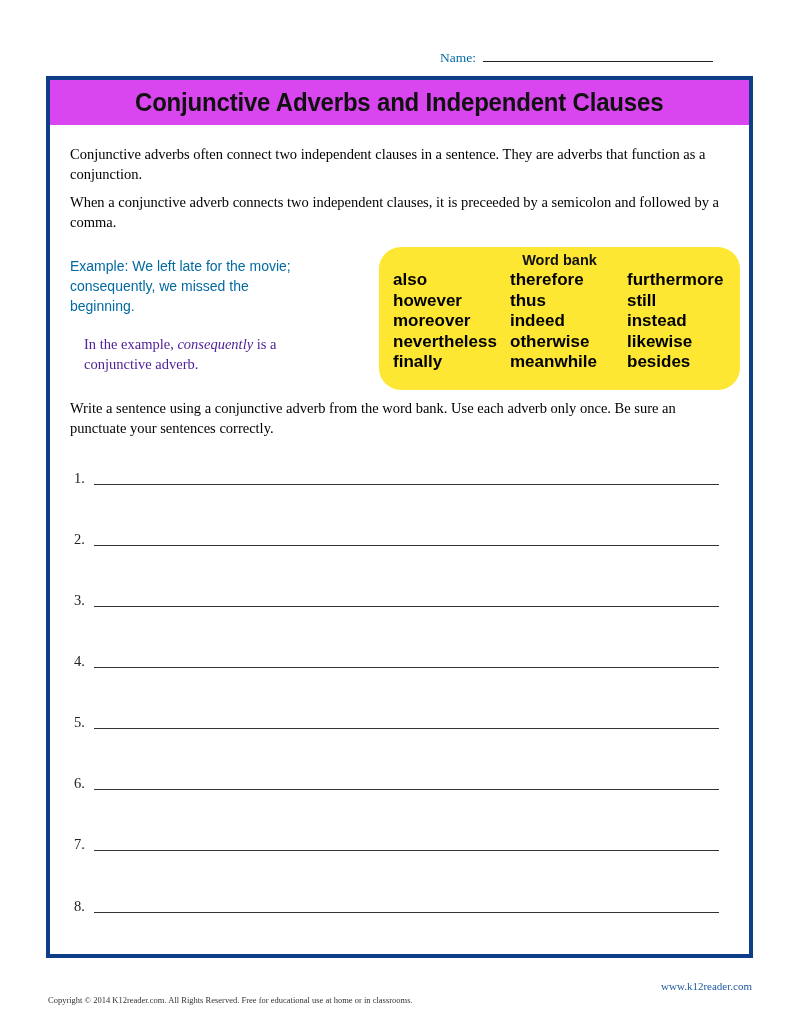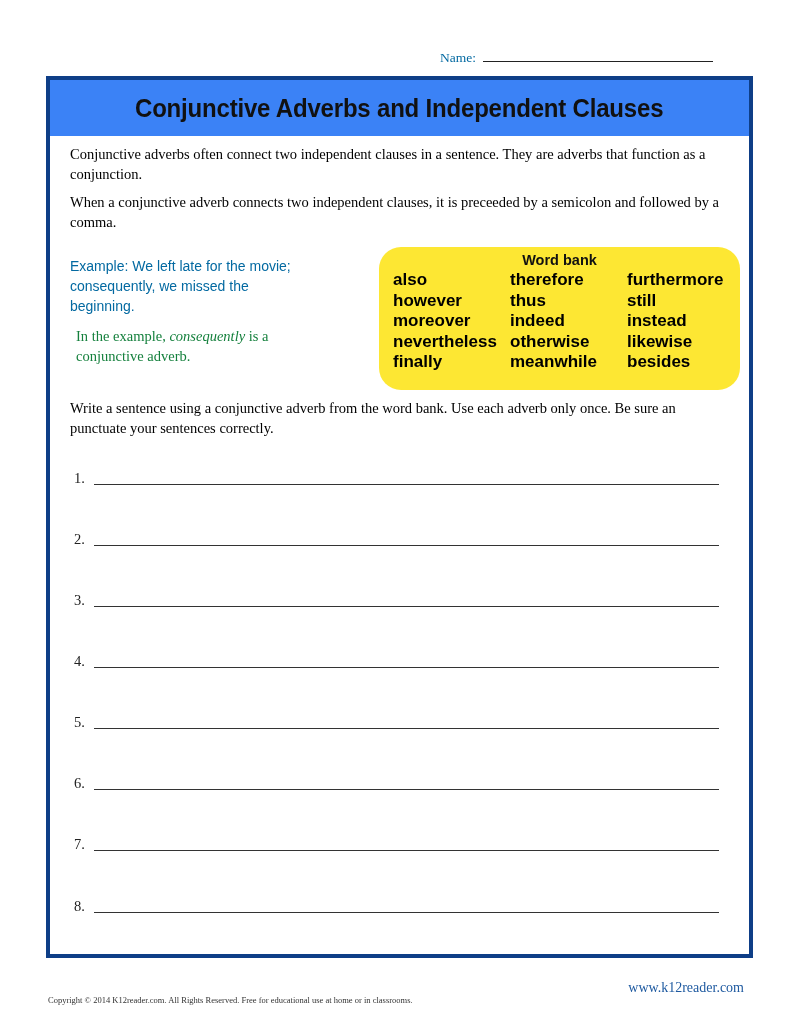--- a/index.html
+++ b/index.html
@@ -15,43 +15,43 @@
       display: inline-block; width: 230px; border-bottom: 1px solid #222;
       height: 12px; vertical-align: baseline; margin-left: 4px;
     }
 
     .frame {
       position: absolute; left: 46px; top: 76px; width: 699px; height: 874px;
       border: 4px solid #0e3e87;
       box-sizing: content-box;
     }
     .title-band {
-      position: absolute; left: 0; top: 0; right: 0; height: 56px;
-      background: #3b82f6;
+      position: absolute; left: 0; top: 0; right: 0; height: 45px;
+      background: #d946ef;
       display: flex; align-items: center; justify-content: center;
     }
     .title {
       font-size: 25px; font-weight: bold; color: #111; margin: 0; letter-spacing: -0.2px;
       transform: scaleX(0.96);
     }
 
     .para {
       position: absolute; left: 20px; width: 650px;
       font-size: 14.5px; line-height: 20px; color: #000000; margin: 0;
     }
     .p1 { top: 64px; }
     .p2 { top: 112px; }
 
     .example {
       position: absolute; left: 20px; top: 176px; width: 245px;
       font-size: 14px; line-height: 20px; color: #0369a1; margin: 0;
     }
     .explain {
       position: absolute; left: 20px; top: 240px; width: 240px;
-      font-size: 14.5px; line-height: 20px; color: #15803d; margin: 6px;
+      font-size: 14.5px; line-height: 20px; color: #4c1d95; margin: 14px;
     }
     .explain em { font-style: italic; }
 
     .wordbank {
       position: absolute; left: 329px; top: 167px; width: 361px; height: 143px;
       background: #fde733; border-radius: 22px;
     }
     .wb-title {
       position: absolute; left: 0; right: 0; top: 5px; text-align: center;
       font-size: 14.5px; font-weight: bold; color: #111;
@@ -73,21 +73,21 @@
     .answer-num { position: absolute; left: 4px; bottom: 0; }
     .answer-line {
       position: absolute; left: 24px; right: 1px; bottom: 2px;
       border-bottom: 1px solid #333; height: 0;
     }
 
     .footer-left {
       position: absolute; left: 48px; top: 995px; font-size: 8.5px; color: #333;
     }
     .footer-right {
-      position: absolute; right: 56px; top: 980px; font-size: 14px; color: #1f5aa0;
+      position: absolute; right: 48px; top: 980px; font-size: 11px; color: #1f5aa0;
     }
   </style>
 </head>
 <body>
 
 <div class="name-row serif">
   <span>Name:</span>
   <span class="name-line"></span>
 </div>
 

